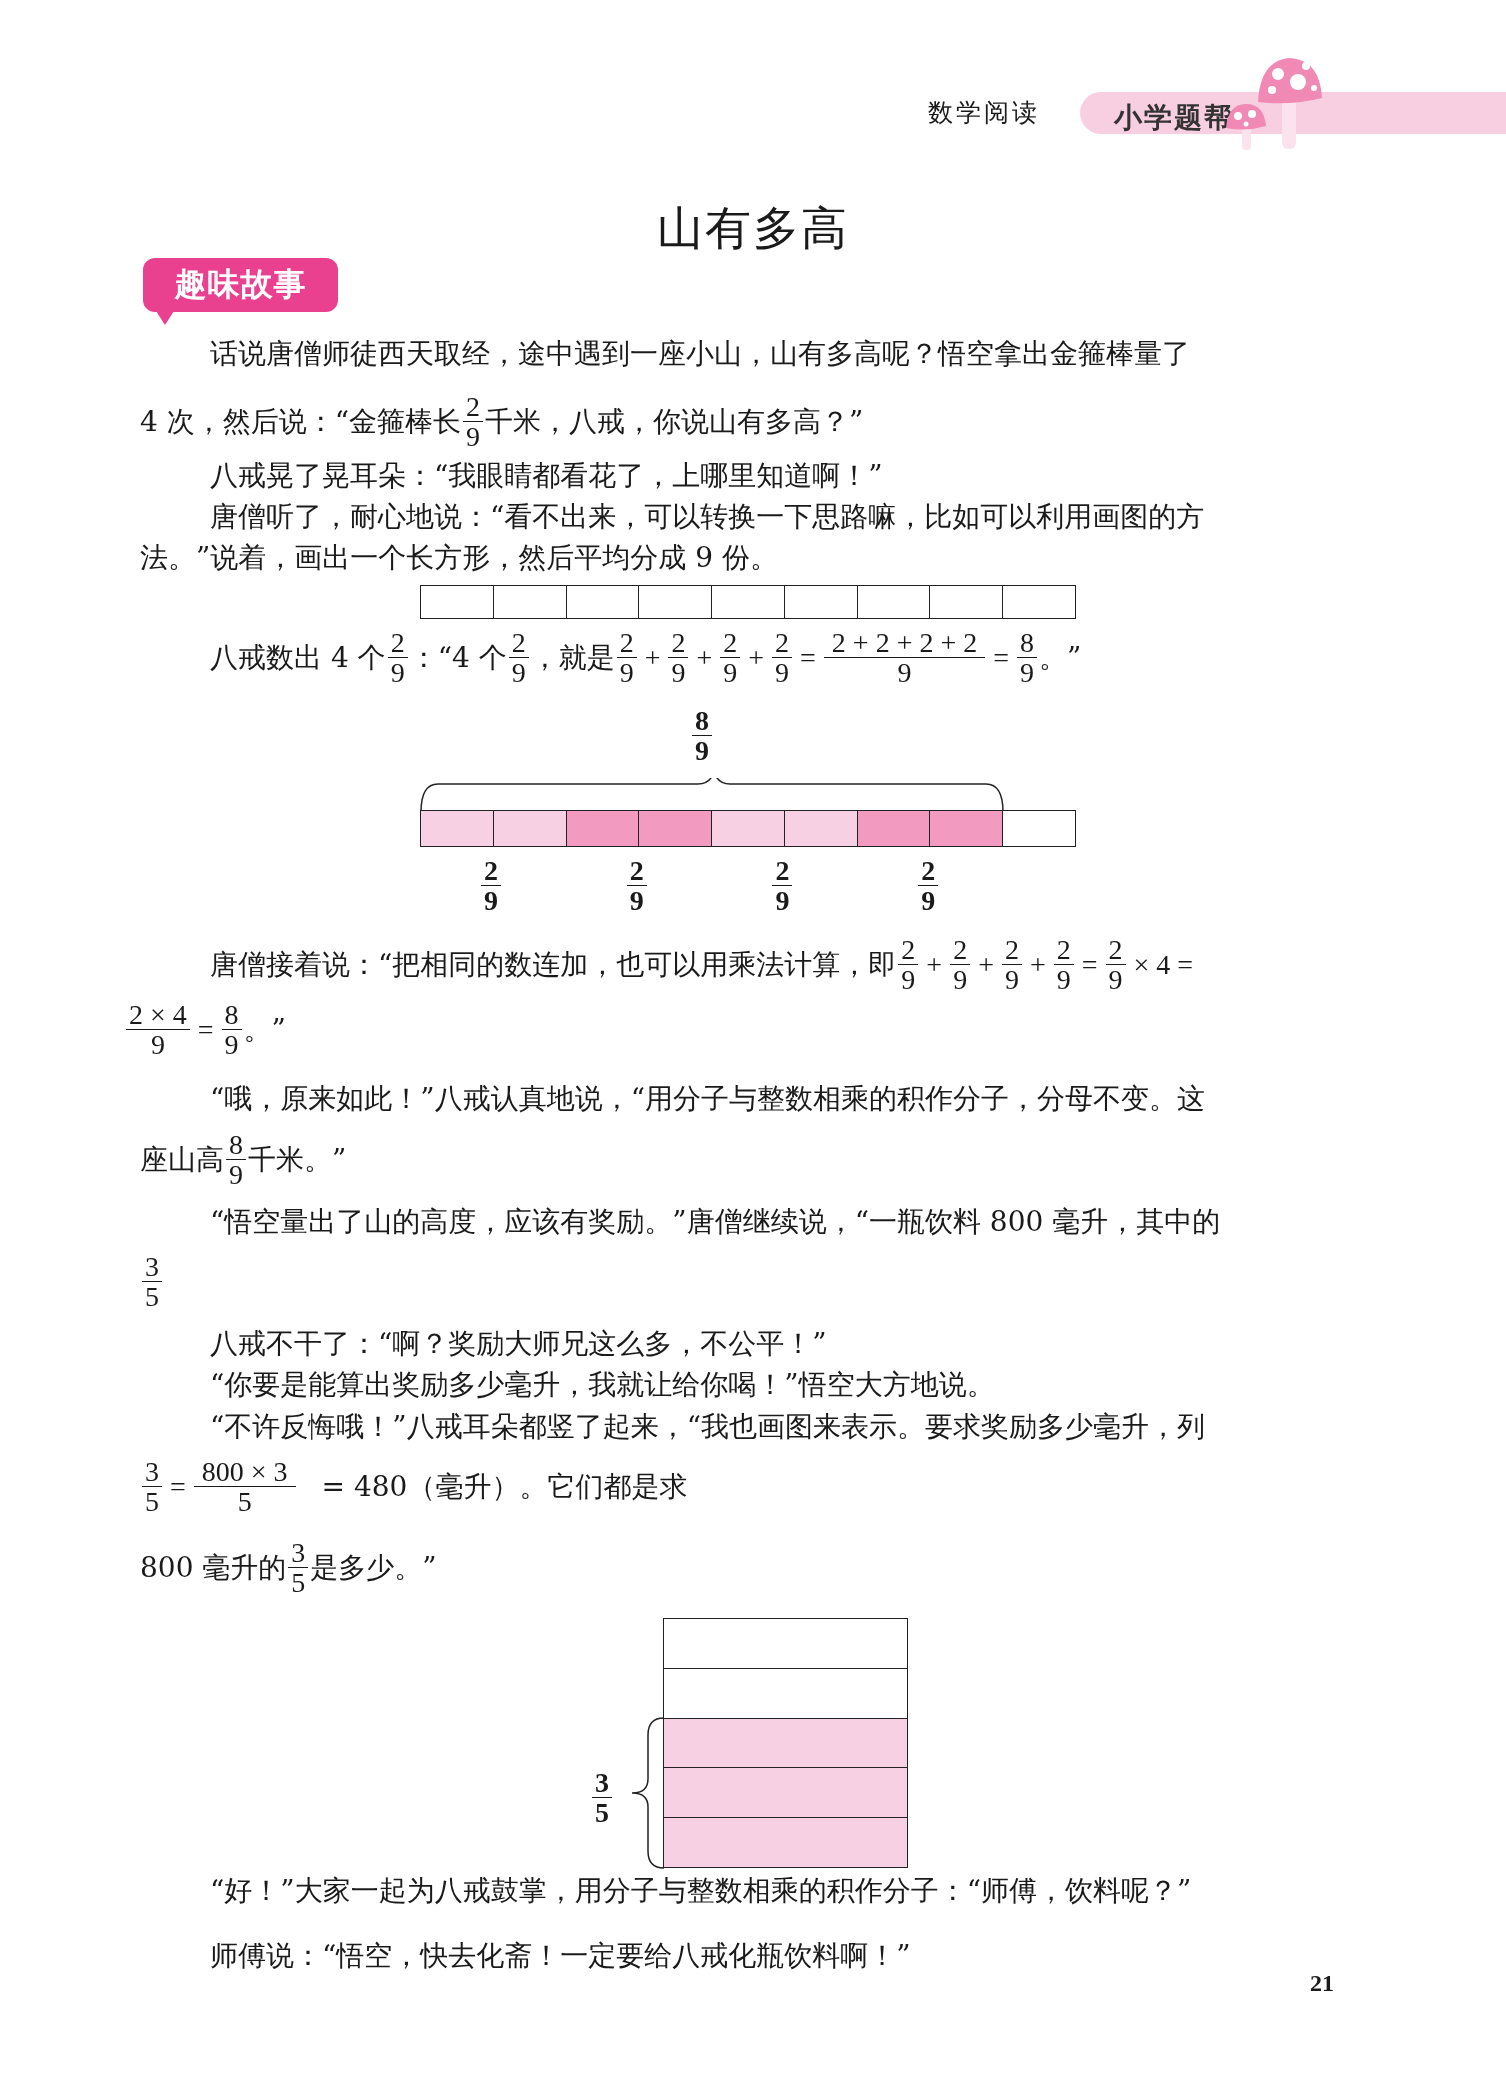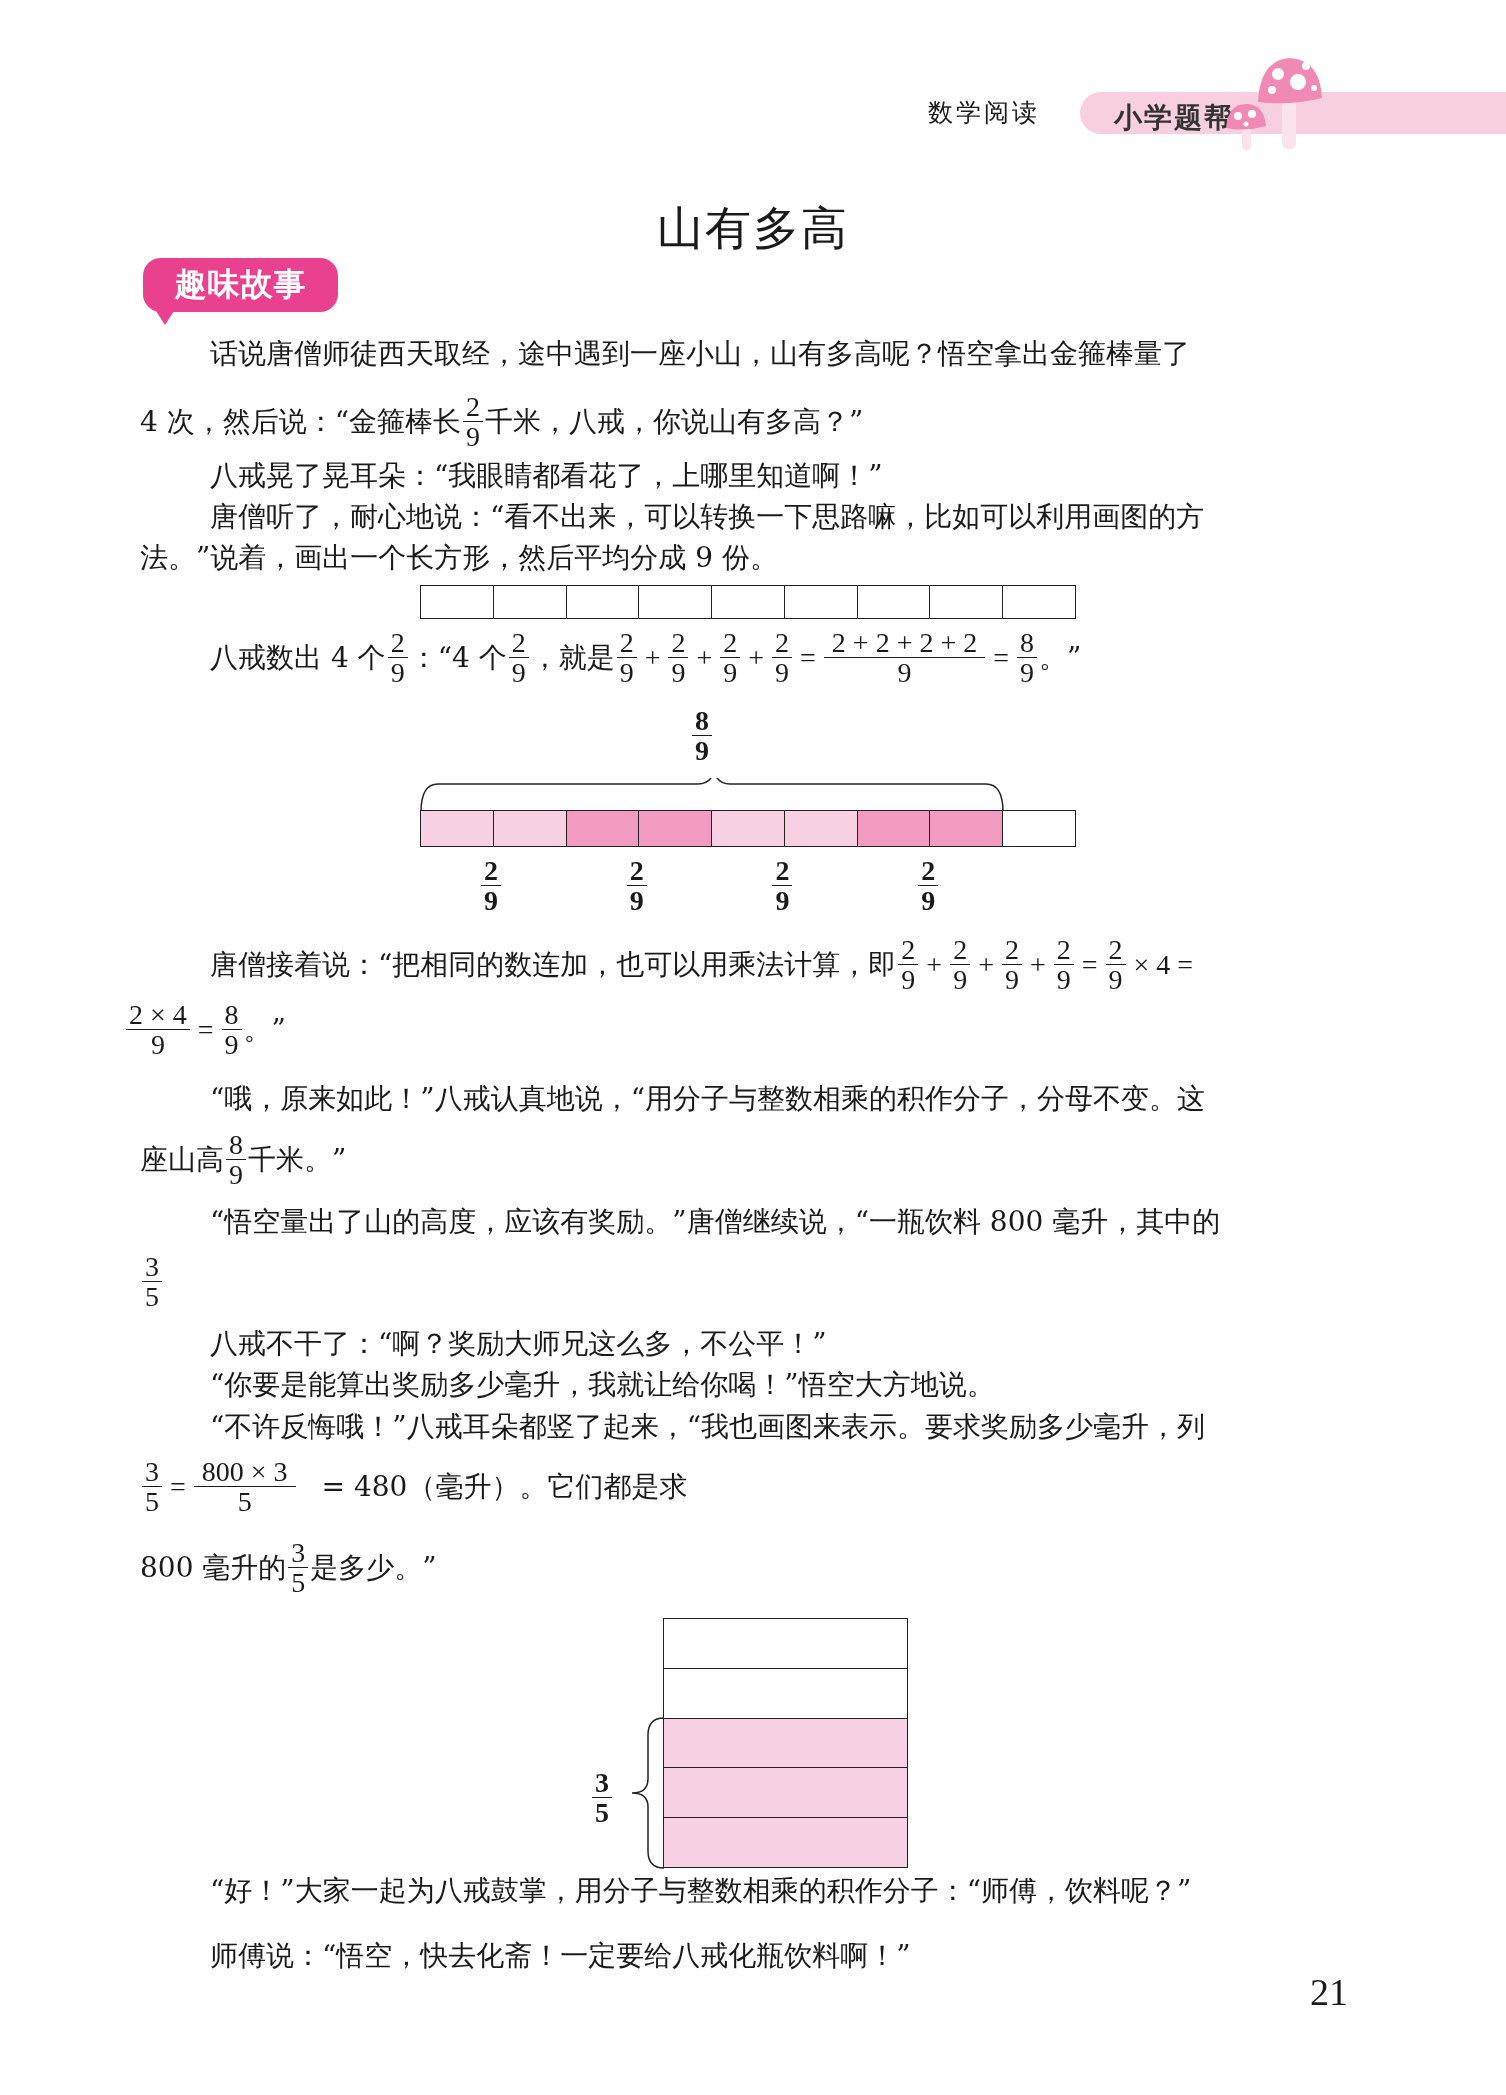--- a/index.html
+++ b/index.html
@@ -3,35 +3,35 @@
 <meta charset="utf-8">
 <style>
   html, body { margin:0; padding:0; background:#fff; }
   body { width:1506px; height:2095px; position:relative; overflow:hidden;
          font-family:"DejaVu Serif","Liberation Serif",serif; color:#1a1a1a; }
   .abs { position:absolute; }
   .hdr-text { font-size:25px; letter-spacing:3px; }
   .band { background:#f7cfe0; border-radius:24px 0 0 24px; }
   .band-text { font-family:"DejaVu Sans",sans-serif; font-size:28px; font-weight:bold; color:#333; letter-spacing:2px; }
   .title { font-family:"DejaVu Sans",sans-serif; font-size:46px; letter-spacing:2px; }
-  .badge { background:#e9418f; color:#fff; font-family:"DejaVu Sans",sans-serif; font-size:32px; font-weight:bold; border-radius:18px; display:flex; align-items:center; justify-content:center; letter-spacing:1px; }
+  .badge { background:#e9418f; color:#fff; font-family:"DejaVu Sans",sans-serif; font-size:32px; font-weight:bold; border-radius:12px; display:flex; align-items:center; justify-content:center; letter-spacing:1px; }
   .badge-tail { width:0; height:0; border-left:9px solid transparent; border-right:9px solid transparent; border-top:14px solid #e9418f; }
   .line { font-size:28px; white-space:nowrap; line-height:1; }
   .frac { display:inline-flex; flex-direction:column; align-items:center; vertical-align:middle; font-family:"Liberation Serif",serif; font-size:28px; line-height:1.05; margin:0 2px; }
   .frac .num { padding:0 3px; }
   .frac .den { border-top:1.6px solid #1a1a1a; padding:0 3px; }
   .m { font-family:"Liberation Serif",serif; }
   .bar { display:flex; border:1.5px solid #222; box-sizing:border-box; }
   .bar .cell { flex:1; border-right:1.2px solid #222; box-sizing:border-box; }
   .bar .cell:last-child { border-right:none; }
   .lbl { font-family:"Liberation Serif",serif; font-weight:bold; font-size:28px; }
   .vbox { border:1.5px solid #222; box-sizing:border-box; display:flex; flex-direction:column; }
   .vbox .row { flex:1; border-bottom:1.2px solid #222; box-sizing:border-box; }
   .vbox .row:last-child { border-bottom:none; }
-  .pagenum { font-family:"Liberation Serif",serif; font-weight:normal; font-size:38px; }
+  .pagenum { font-family:"Liberation Serif",serif; font-weight:bold; font-size:24px; }
 </style>
 </head>
 <body>
 
 <div class="abs hdr-text" style="left:928px;top:96px;">数学阅读</div>
 <div class="abs band" style="left:1080px;top:92px;width:426px;height:42px;"></div>
 <div class="abs band-text" style="left:1114px;top:99px;">小学题帮</div>
 <svg class="abs" style="left:1220px;top:54px;" width="120" height="100" viewBox="0 0 120 100">
   <rect x="62" y="40" width="14" height="55" rx="6" fill="#fbe3ee"></rect>
   <path d="M38 48 Q40 6 70 4 Q100 6 102 44 Q70 52 38 48 Z" fill="#f08ab4"></path>

